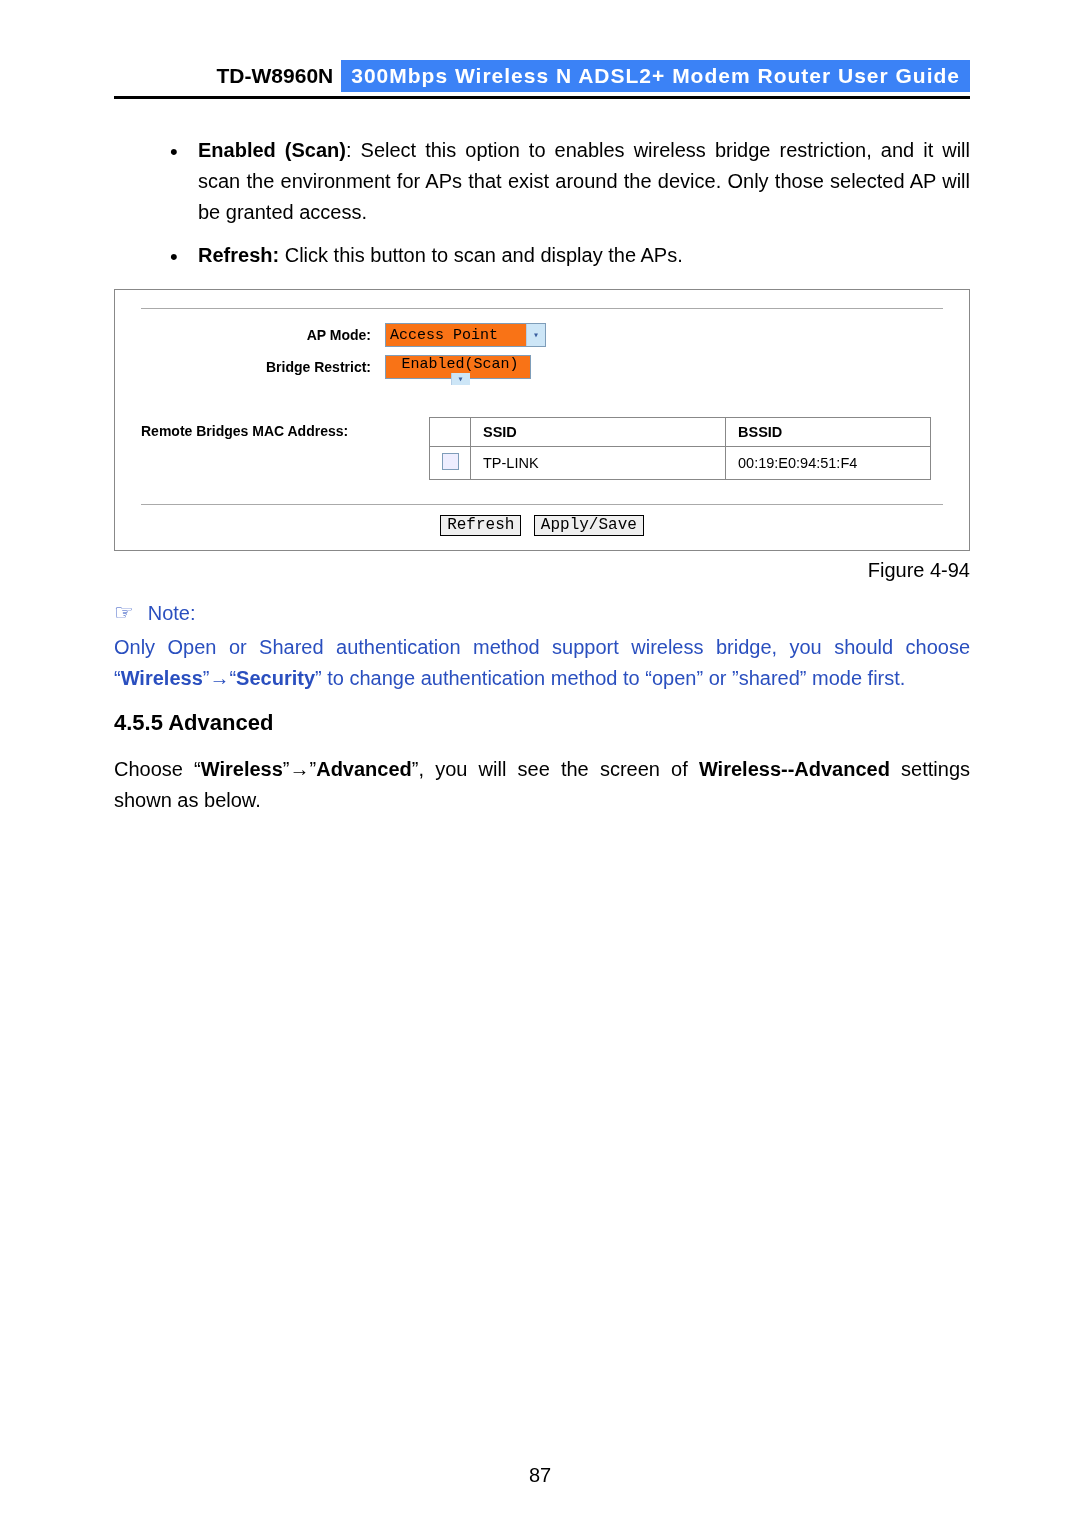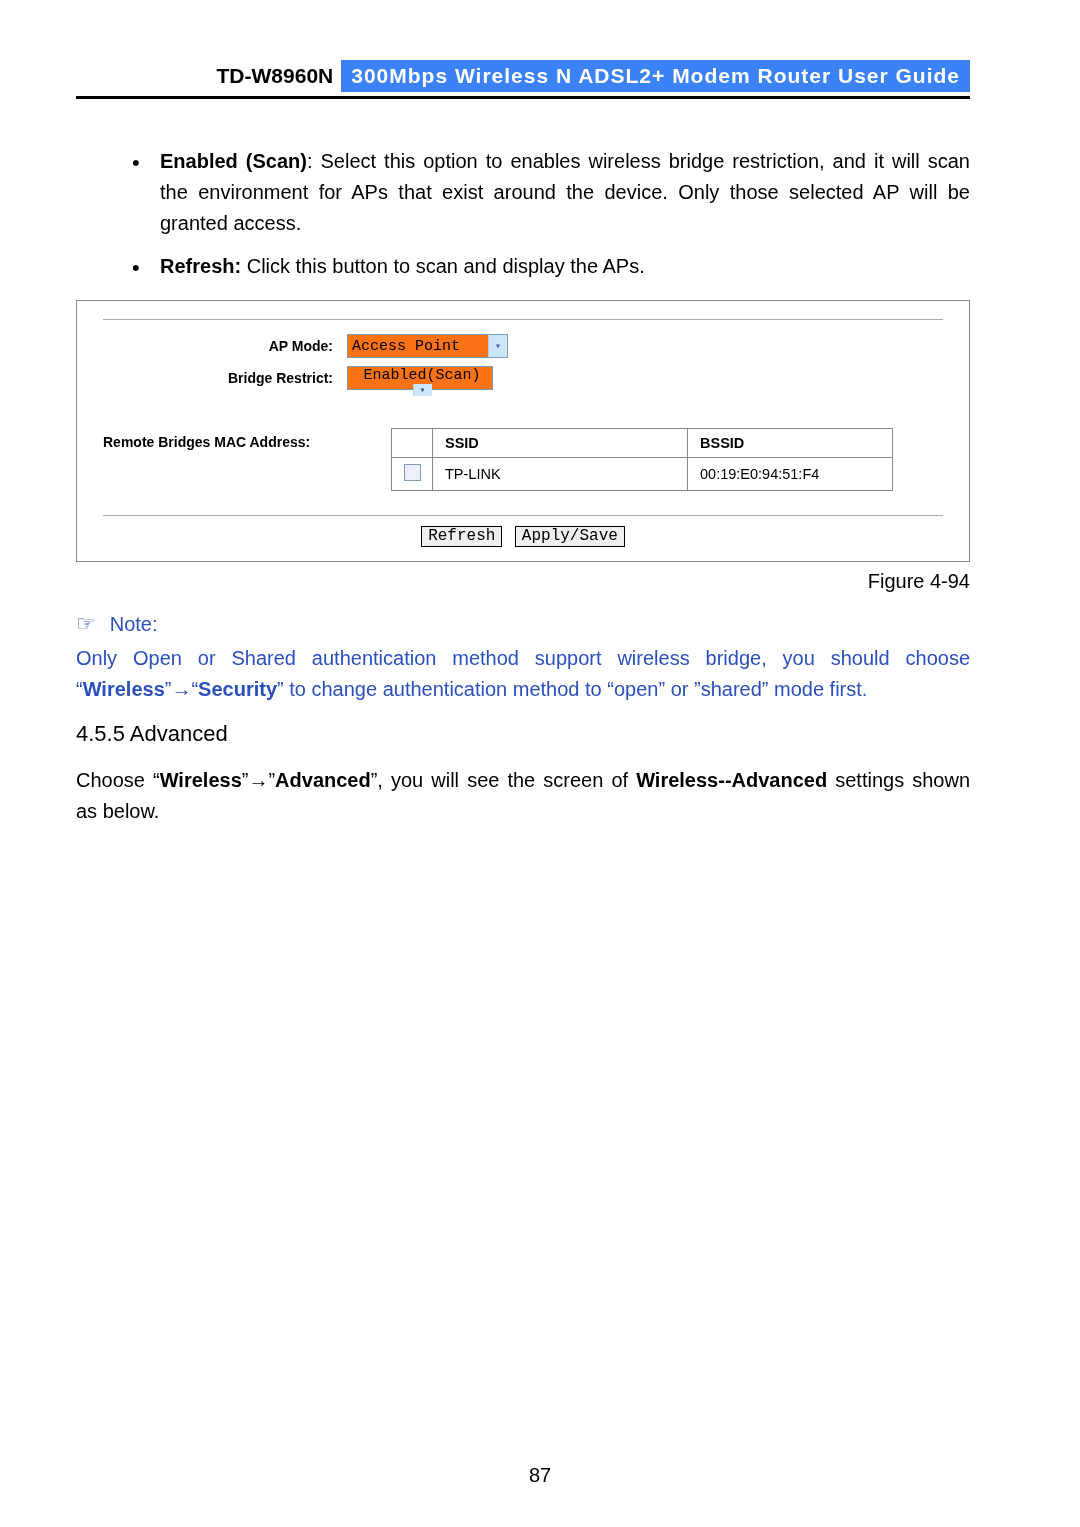--- a/index.html
+++ b/index.html
@@ -10,21 +10,21 @@
     height: 1527px;
     background: #fff;
     font-family: Arial, Helvetica, sans-serif;
     color: #000;
   }
   .page {
     position: relative;
     width: 1080px;
     height: 1527px;
     box-sizing: border-box;
-    padding: 60px 110px 40px 76px;
+    padding: 60px 110px 40px 114px;
   }
   .header-row {
     display: flex;
     align-items: center;
     justify-content: flex-end;
     padding-bottom: 4px;
     border-bottom: 3px solid #000;
   }
   .header-model {
     font-weight: bold;
@@ -37,21 +37,21 @@
     font-weight: bold;
     font-size: 21px;
     padding: 4px 10px;
     letter-spacing: 1px;
   }
   .header-spacer {
     height: 32px;
   }
   ul.bulleted {
     list-style: none;
-    margin: 15px 0 0 56px;
+    margin: 4px 0 0 56px;
     padding: 0;
   }
   ul.bulleted > li {
     position: relative;
     font-size: 20px;
     line-height: 1.55;
     text-align: justify;
     margin-bottom: 12px;
     padding-left: 28px;
   }
@@ -194,21 +194,21 @@
   .note-body {
     color: #2a4fbf;
     font-size: 20px;
     line-height: 1.55;
     text-align: justify;
     margin-bottom: 16px;
   }
   .note-body .bold-blue { font-weight: bold; color: #2a4fbf; }
   .section-heading {
     font-size: 22px;
-    font-weight: normal;
+    font-weight: bold;
     margin: 8px 0 18px 0;
   }
   .body-para {
     font-size: 20px;
     line-height: 1.55;
     text-align: justify;
   }
   .pagenum {
     position: absolute;
     bottom: 40px;

